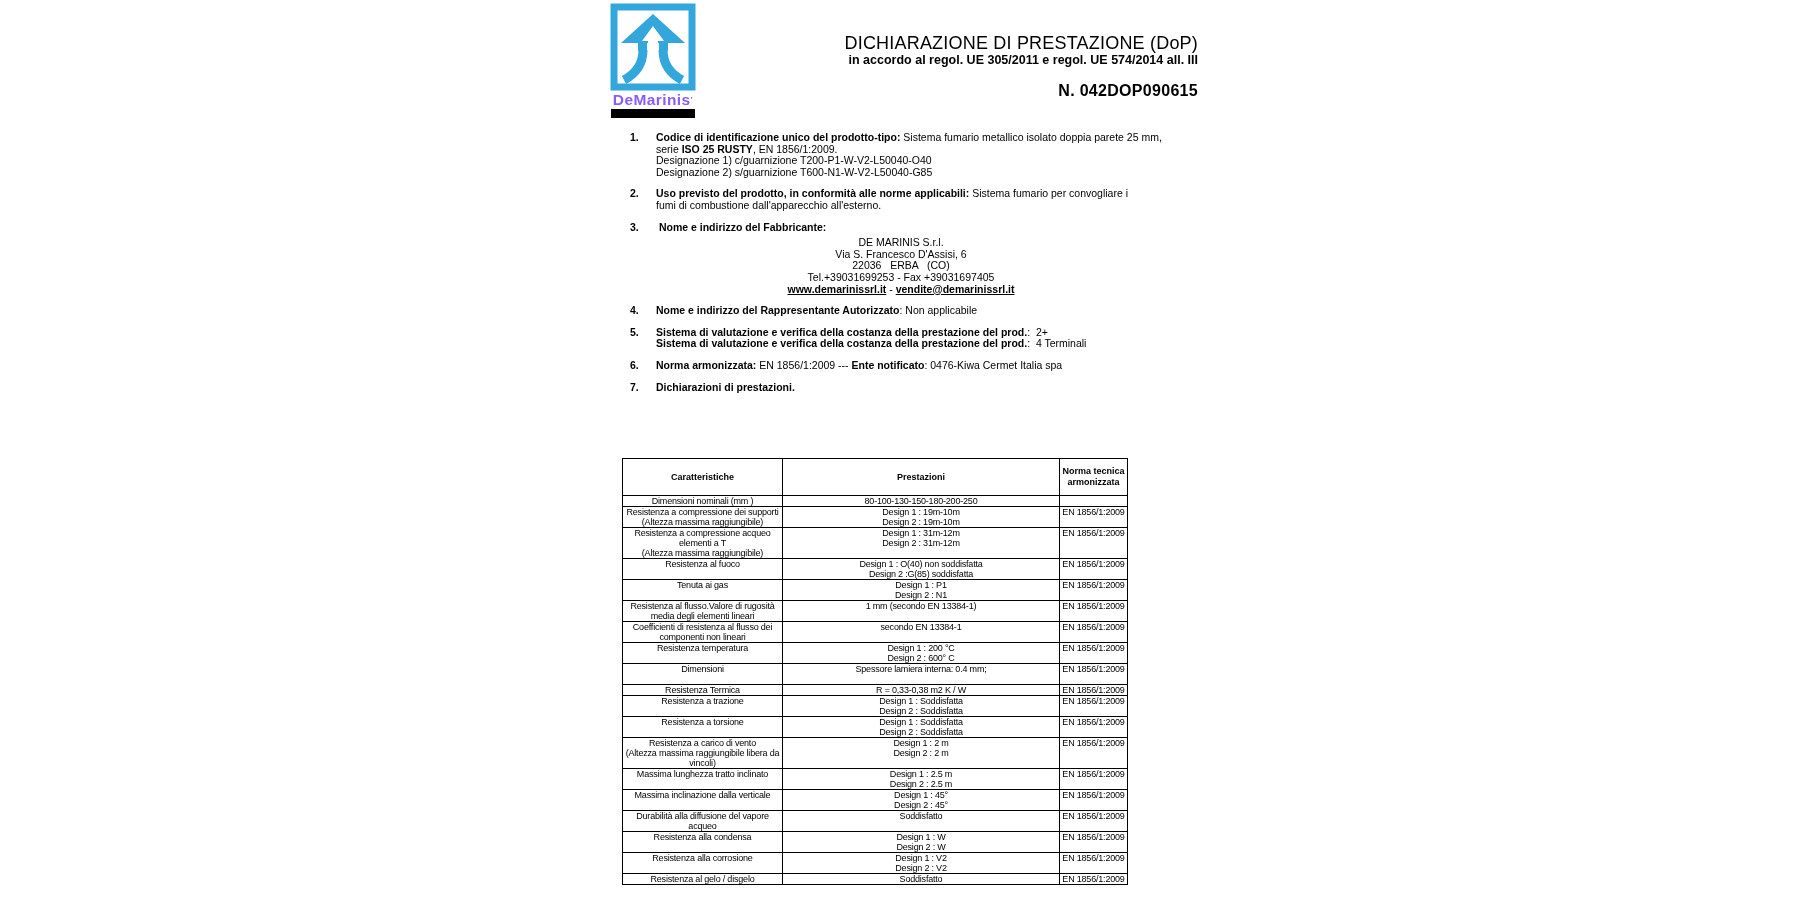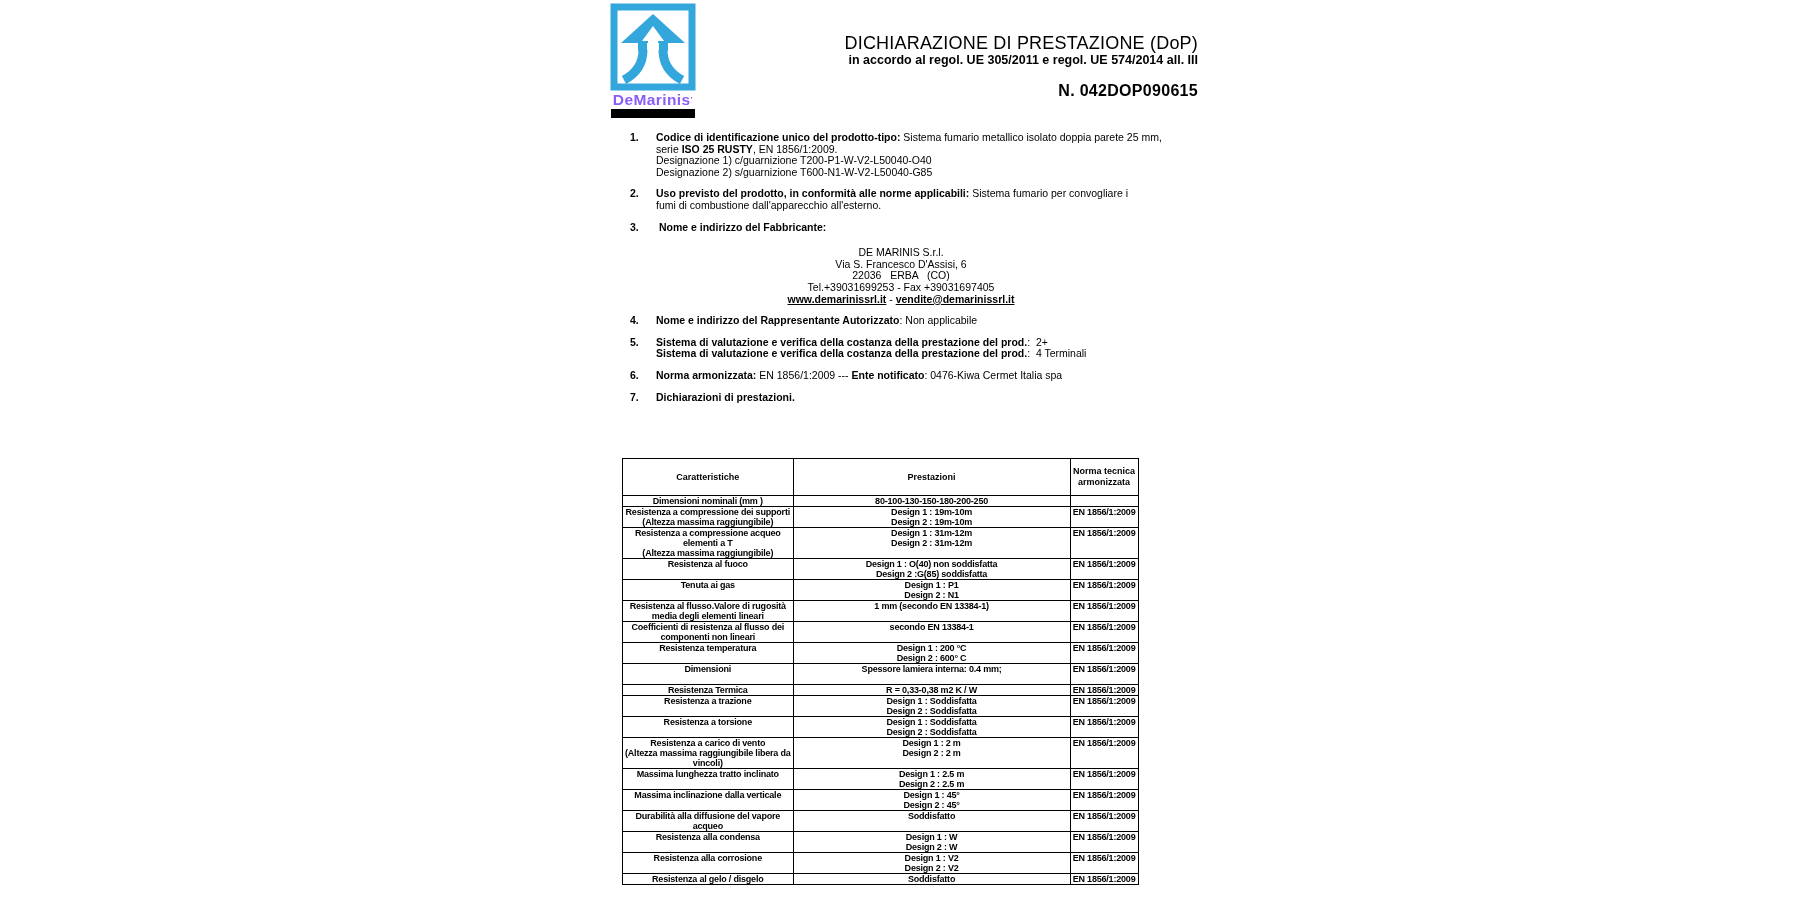--- a/index.html
+++ b/index.html
@@ -19,28 +19,28 @@
   .doc-subtitle{font-size:12.5px;font-weight:bold;line-height:15px;}
   .doc-number{font-size:16px;font-weight:bold;line-height:18px;margin-top:14px;letter-spacing:.3px;}
   
   .items{position:absolute;left:630px;top:132px;width:520px;font-size:10.5px;line-height:11.6px;}
   .item{display:flex;margin-bottom:10px;}
   .num{width:26px;flex:none;font-weight:bold;}
   .item-body{flex:1;}
   .line{white-space:pre;}
   .b{font-weight:bold;}
   .u{text-decoration:underline;cursor:pointer;font-weight:bold;}
-  .centered{text-align:center;margin-top:14px;width:490px;}
+  .centered{text-align:center;margin-top:4px;width:490px;}
   
   #perf-table{
     position:absolute;left:622px;top:458px;
     border-collapse:collapse;table-layout:fixed;
     font-size:9px;line-height:10px;letter-spacing:-0.2px;text-align:center;
   }
-  #perf-table th,#perf-table td{border:1px solid #000;padding:0 2px;vertical-align:top;overflow:visible;font-weight:bold;}
+  #perf-table th,#perf-table td{border:1px solid #000;padding:0 2px;vertical-align:top;overflow:visible;}
   #perf-table th{vertical-align:middle;font-weight:bold;height:36px;line-height:11px;letter-spacing:0;}
   .cl{white-space:nowrap;}
 </style>
 </head>
 <body>
 
 <div class="page">
 
   <div class="logo">
     <svg width="86" height="88" viewBox="0 0 86 88">

